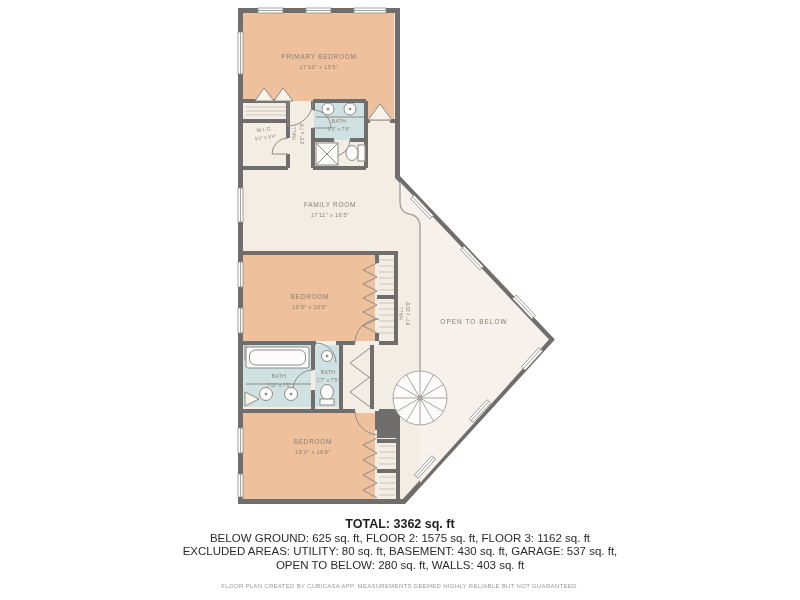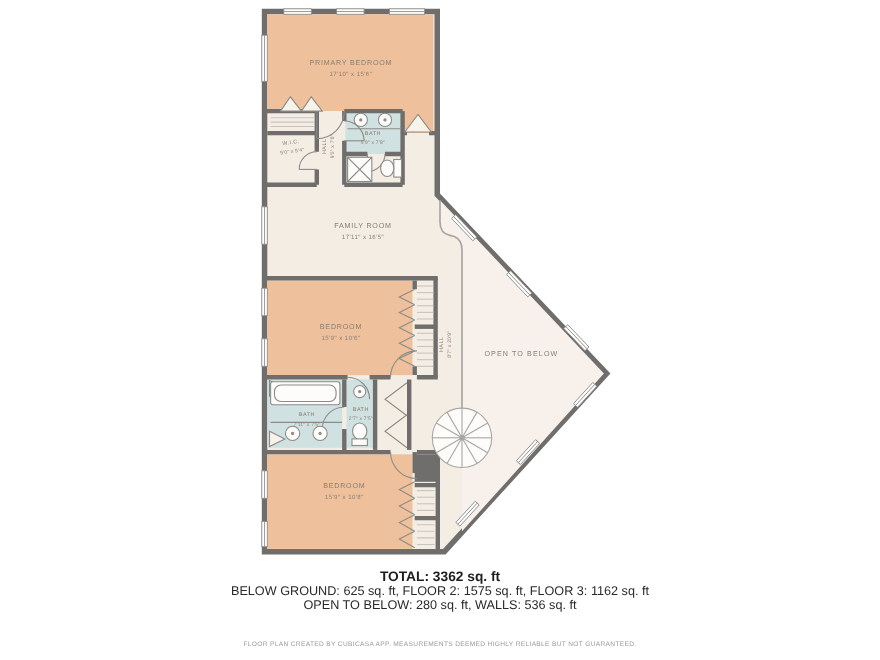--- a/index.html
+++ b/index.html
@@ -307,18 +307,19 @@
       <text class="room-dims sm" x="328" y="382">2'7" x 7'5"</text>
 
       <text class="room-name" x="313" y="444">BEDROOM</text>
       <text class="room-dims" x="313" y="454">15'9" x 10'8"</text>
     </g>
   </svg>
 
   <div class="summary">
     <div class="total">TOTAL: 3362 sq. ft</div>
     <div class="line">BELOW GROUND: 625 sq. ft, FLOOR 2: 1575 sq. ft, FLOOR 3: 1162 sq. ft</div>
-    <div class="line">OPEN TO BELOW: 280 sq. ft, WALLS: 536 sq. ft</div>
+    <div class="line">EXCLUDED AREAS: UTILITY: 80 sq. ft, BASEMENT: 430 sq. ft, GARAGE: 537 sq. ft,</div>
+    <div class="line">OPEN TO BELOW: 280 sq. ft, WALLS: 403 sq. ft</div>
   </div>
 
   <div class="footer">FLOOR PLAN CREATED BY CUBICASA APP. MEASUREMENTS DEEMED HIGHLY RELIABLE BUT NOT GUARANTEED.</div>
 
 </div>
 
 </body></html>

